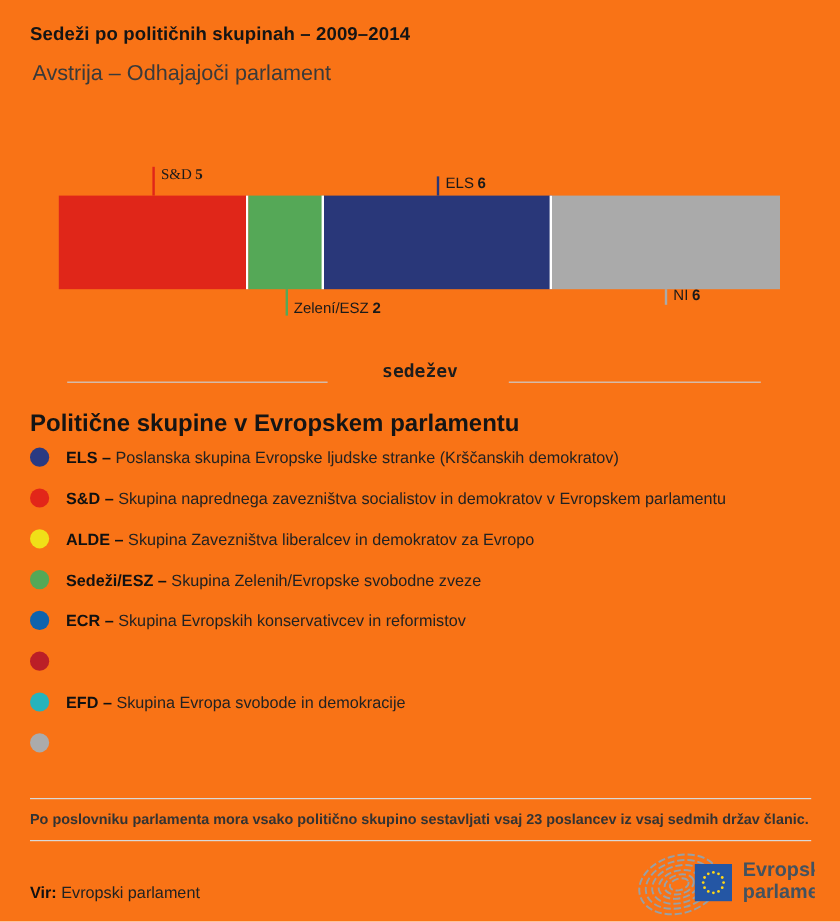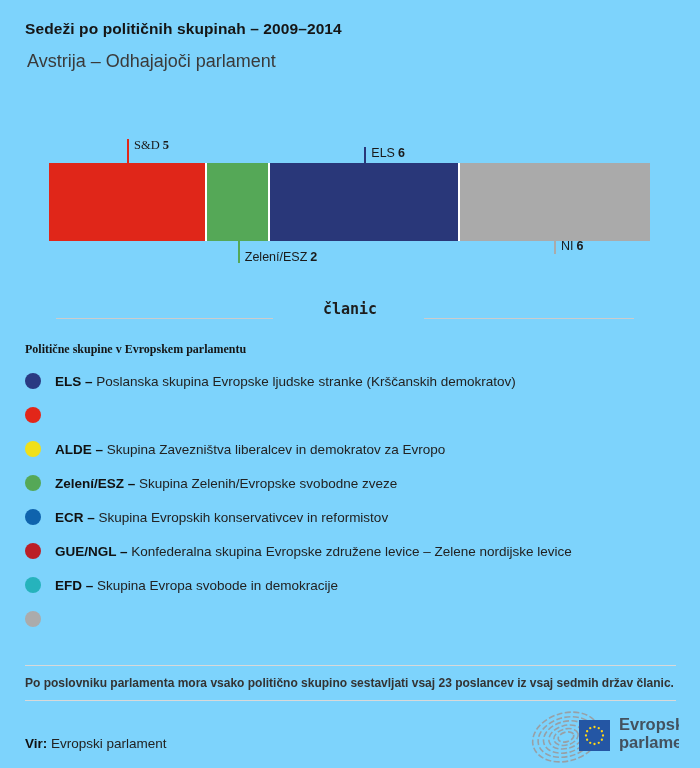--- a/index.html
+++ b/index.html
@@ -2,21 +2,21 @@
 <html><head>
 <meta charset="utf-8">
 <style>
   * { margin: 0; padding: 0; box-sizing: border-box; }
   html, body { background: #ffffff; }
   body { font-family: "Liberation Sans", sans-serif; color: #1a1a1a; }
   .page {
     position: relative;
     width: 700px;
     height: 768px;
-    background: #7dd3fc;
+    background: #f97316;
     overflow: hidden;
   }
   .title {
     position: absolute; left: 25px; top: 20px;
     font-size: 15.5px; font-weight: bold; color: #151515;
     letter-spacing: 0.1px;
   }
   .subtitle {
     position: absolute; left: 27px; top: 51px;
     font-size: 18px; font-weight: normal; color: #3a3a3a;
@@ -35,21 +35,21 @@
   .total-line.left { left: 56px; width: 217px; }
   .total-line.right { left: 424px; width: 210px; }
   .total-text {
     position: absolute; left: 250px; top: 299px; width: 200px;
     text-align: center;
     font-family: "DejaVu Sans Mono", monospace;
     font-weight: bold; font-size: 15px; line-height: 20px; color: #1d1d1d;
   }
   .legend-heading {
     position: absolute; left: 25px; top: 342px;
-    font-size: 12px; font-weight: bold; color: #151515; font-family: Liberation Serif, serif;
+    font-size: 20px; font-weight: bold; color: #151515;
   }
   .legend { position: absolute; left: 0; top: 365px; width: 700px; }
   .legend-row { position: absolute; left: 0; width: 700px; height: 34px; padding-left: 15px; }
   .legend-dot {
     position: absolute; left: 25px; top: 8px;
     width: 16px; height: 16px; border-radius: 50%;
   }
   .legend-text {
     position: absolute; left: 55px; top: 9px;
     font-size: 13.5px; color: #222222; white-space: nowrap;
@@ -89,48 +89,48 @@
       <div class="bar-segment seg-sep" style="left: 270.421px; width: 189.789px; background: rgb(41, 55, 121);"></div>
       <div class="callout-tick" style="left: 364.316px; background: rgb(41, 55, 121); height: 16px; top: 27px;"></div>
       <div class="callout-label" style="left: 371.316px; top: 26px; text-align: center;"><span>ELS</span><b>6</b></div>
       <div class="bar-segment" style="left: 460.211px; width: 189.789px; background: rgb(170, 170, 170);"></div>
       <div class="callout-tick" style="left: 554.105px; background: rgb(170, 170, 170); height: 13px; top: 121px;"></div>
       <div class="callout-label" style="left: 561.105px; top: 119px;"><span>NI</span><b>6</b></div>
     </div>
 
   <div class="total-line left"></div>
   <div class="total-text">
-    <div>članic</div>
+    <div>sedežev</div>
   </div>
   <div class="total-line right"></div>
 
   <div class="legend-heading">Politične skupine v Evropskem parlamentu</div>
   <div class="legend" id="legend">
       <div class="legend-row" style="top: 0px;">
         <span class="legend-dot" style="background: rgb(42, 58, 130);"></span>
         <span class="legend-text"><b>ELS – </b><span>Poslanska skupina Evropske ljudske stranke (Krščanskih demokratov)</span></span>
       </div>
       <div class="legend-row" style="top: 34px;">
         <span class="legend-dot" style="background: rgb(226, 38, 25);"></span>
+        <span class="legend-text"><b>S&amp;D – </b><span>Skupina naprednega zavezništva socialistov in demokratov v Evropskem parlamentu</span></span>
       </div>
       <div class="legend-row" style="top: 68px;">
         <span class="legend-dot" style="background: rgb(240, 224, 24);"></span>
         <span class="legend-text"><b>ALDE – </b><span>Skupina Zavezništva liberalcev in demokratov za Evropo</span></span>
       </div>
       <div class="legend-row" style="top: 102px;">
         <span class="legend-dot" style="background: rgb(85, 168, 87);"></span>
-        <span class="legend-text"><b>Zelení/ESZ – </b><span>Skupina Zelenih/Evropske svobodne zveze</span></span>
+        <span class="legend-text"><b>Sedeži/ESZ – </b><span>Skupina Zelenih/Evropske svobodne zveze</span></span>
       </div>
       <div class="legend-row" style="top: 136px;">
         <span class="legend-dot" style="background: rgb(15, 99, 173);"></span>
         <span class="legend-text"><b>ECR – </b><span>Skupina Evropskih konservativcev in reformistov</span></span>
       </div>
       <div class="legend-row" style="top: 170px;">
         <span class="legend-dot" style="background: rgb(187, 31, 39);"></span>
-        <span class="legend-text"><b>GUE/NGL – </b><span>Konfederalna skupina Evropske združene levice – Zelene nordijske levice</span></span>
       </div>
       <div class="legend-row" style="top: 204px;">
         <span class="legend-dot" style="background: rgb(38, 179, 188);"></span>
         <span class="legend-text"><b>EFD – </b><span>Skupina Evropa svobode in demokracije</span></span>
       </div>
       <div class="legend-row" style="top: 238px;">
         <span class="legend-dot" style="background: rgb(171, 171, 171);"></span>
       </div>
     </div>
 

